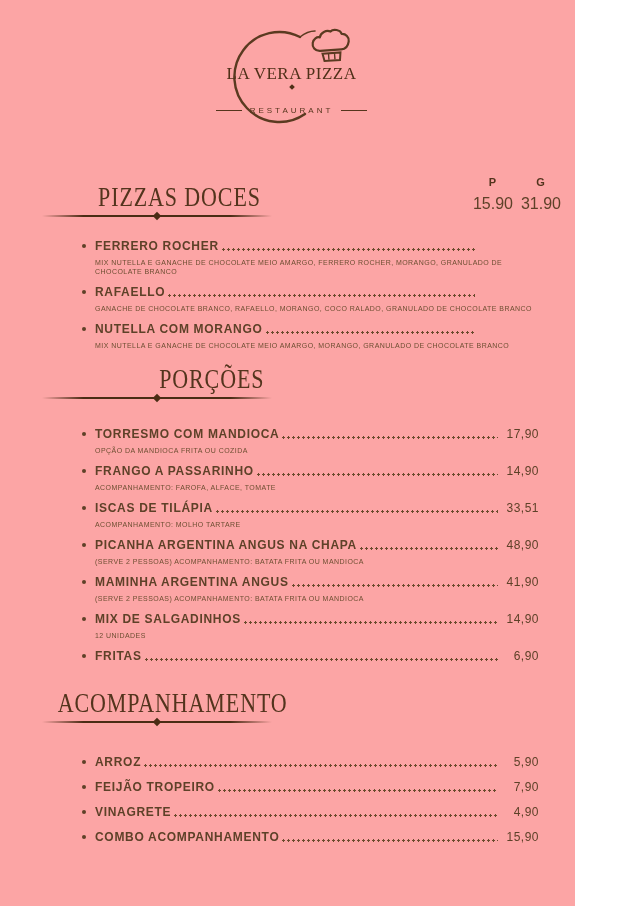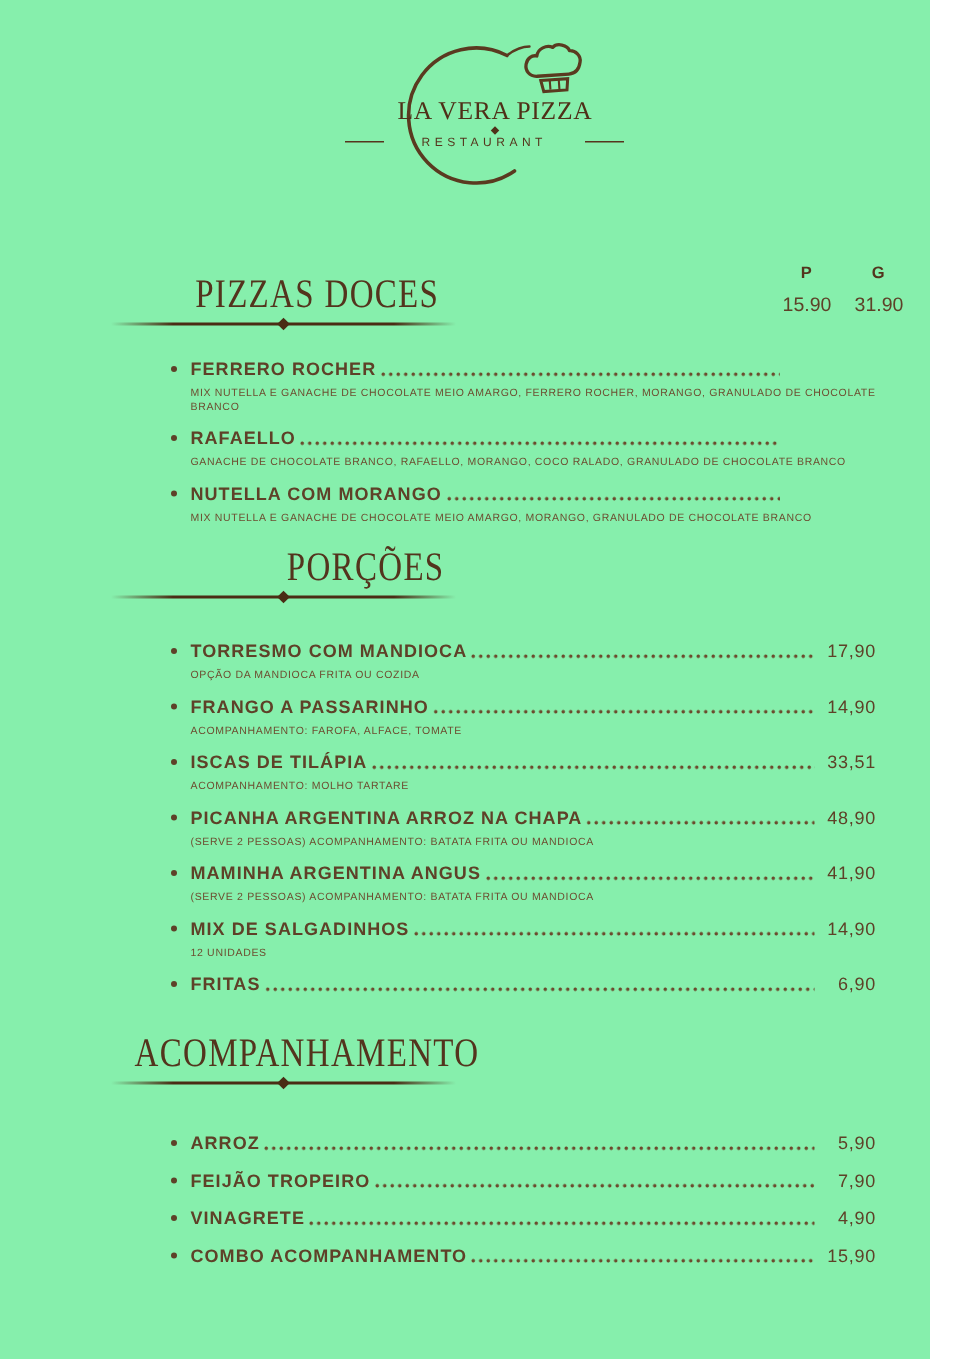--- a/index.html
+++ b/index.html
@@ -1,43 +1,43 @@
 <!DOCTYPE html>
 <html><head>
 <meta charset="utf-8">
 <style>
   * { margin:0; padding:0; box-sizing:border-box; }
   body { font-family:"Liberation Sans", sans-serif; }
   .page {
-    position:relative; width:620px; height:906px;
-    background:#86efac; overflow:hidden; color:#5e4128;padding-left:32px;
+    position:relative; width:575px; height:906px;
+    background:#fca5a5; overflow:hidden; color:#5e4128;
   }
 
   
   .logo-inner { position:relative; width:200px; height:96px; margin:28px auto 0; transform:translateX(4px); }
   .logo-arc { position:absolute; left:37px; top:2px; }
   .chef-hat { position:absolute; left:118px; top:0; transform:rotate(-4deg); }
   .logo-name {
     position:absolute; top:36px; left:0; right:0; text-align:center;
     font-family:"Liberation Serif", serif; font-size:17px; letter-spacing:0.5px;
     color:#4f3018; white-space:nowrap;
   }
   .logo-diamond {
     position:absolute; top:57px; left:50%; width:4px; height:4px;
     background:#4f3018; transform:translateX(-50%) rotate(45deg);
   }
-  .logo-sub { position:absolute; top:62px; left:0; right:0; display:flex; align-items:center; justify-content:flex-start; gap:25px; }
+  .logo-sub { position:absolute; top:78px; left:0; right:0; display:flex; align-items:center; justify-content:center; gap:8px; }
   .logo-sub-text { font-size:8px; letter-spacing:3px; color:#55351c; }
   .logo-rule { width:26px; height:1px; background:#55351c; }
 
   
   .pg { position:absolute; top:176px; right:10px; display:flex; width:96px; }
   .pg-col { width:48px; text-align:center; }
   .pg-letter { font-size:11px; font-weight:bold; color:#53341d; letter-spacing:1px; }
-  .pg-price { margin-top:7px; font-size:13px; color:#5e4128; }
+  .pg-price { margin-top:7px; font-size:16px; color:#5e4128; }
 
   
   .section-head { width:230px; margin-left:42px; text-align:right; }
   .section-title {
     display:inline-block; font-family:"Liberation Serif", serif; font-size:25px;
     color:#53341d; letter-spacing:1px; transform:scale(0.88,1.08); white-space:nowrap;
     line-height:26px;
   }
   .rule { position:relative; height:8px; margin-top:2px; }
   .rule-line {
@@ -177,21 +177,21 @@
           <span class="bullet"></span>
           <span class="title">ISCAS DE TILÁPIA</span>
           <span class="dots"></span>
           <span class="price">33,51</span>
         </div>
         <div class="desc">ACOMPANHAMENTO: MOLHO TARTARE</div>
       </div>
       <div class="item">
         <div class="row">
           <span class="bullet"></span>
-          <span class="title">PICANHA  ARGENTINA ARROZ NA CHAPA</span>
+          <span class="title">PICANHA  ARGENTINA ANGUS NA CHAPA</span>
           <span class="dots"></span>
           <span class="price">48,90</span>
         </div>
         <div class="desc">(SERVE 2 PESSOAS)  ACOMPANHAMENTO: BATATA FRITA OU MANDIOCA</div>
       </div>
       <div class="item">
         <div class="row">
           <span class="bullet"></span>
           <span class="title">MAMINHA ARGENTINA ANGUS</span>
           <span class="dots"></span>

